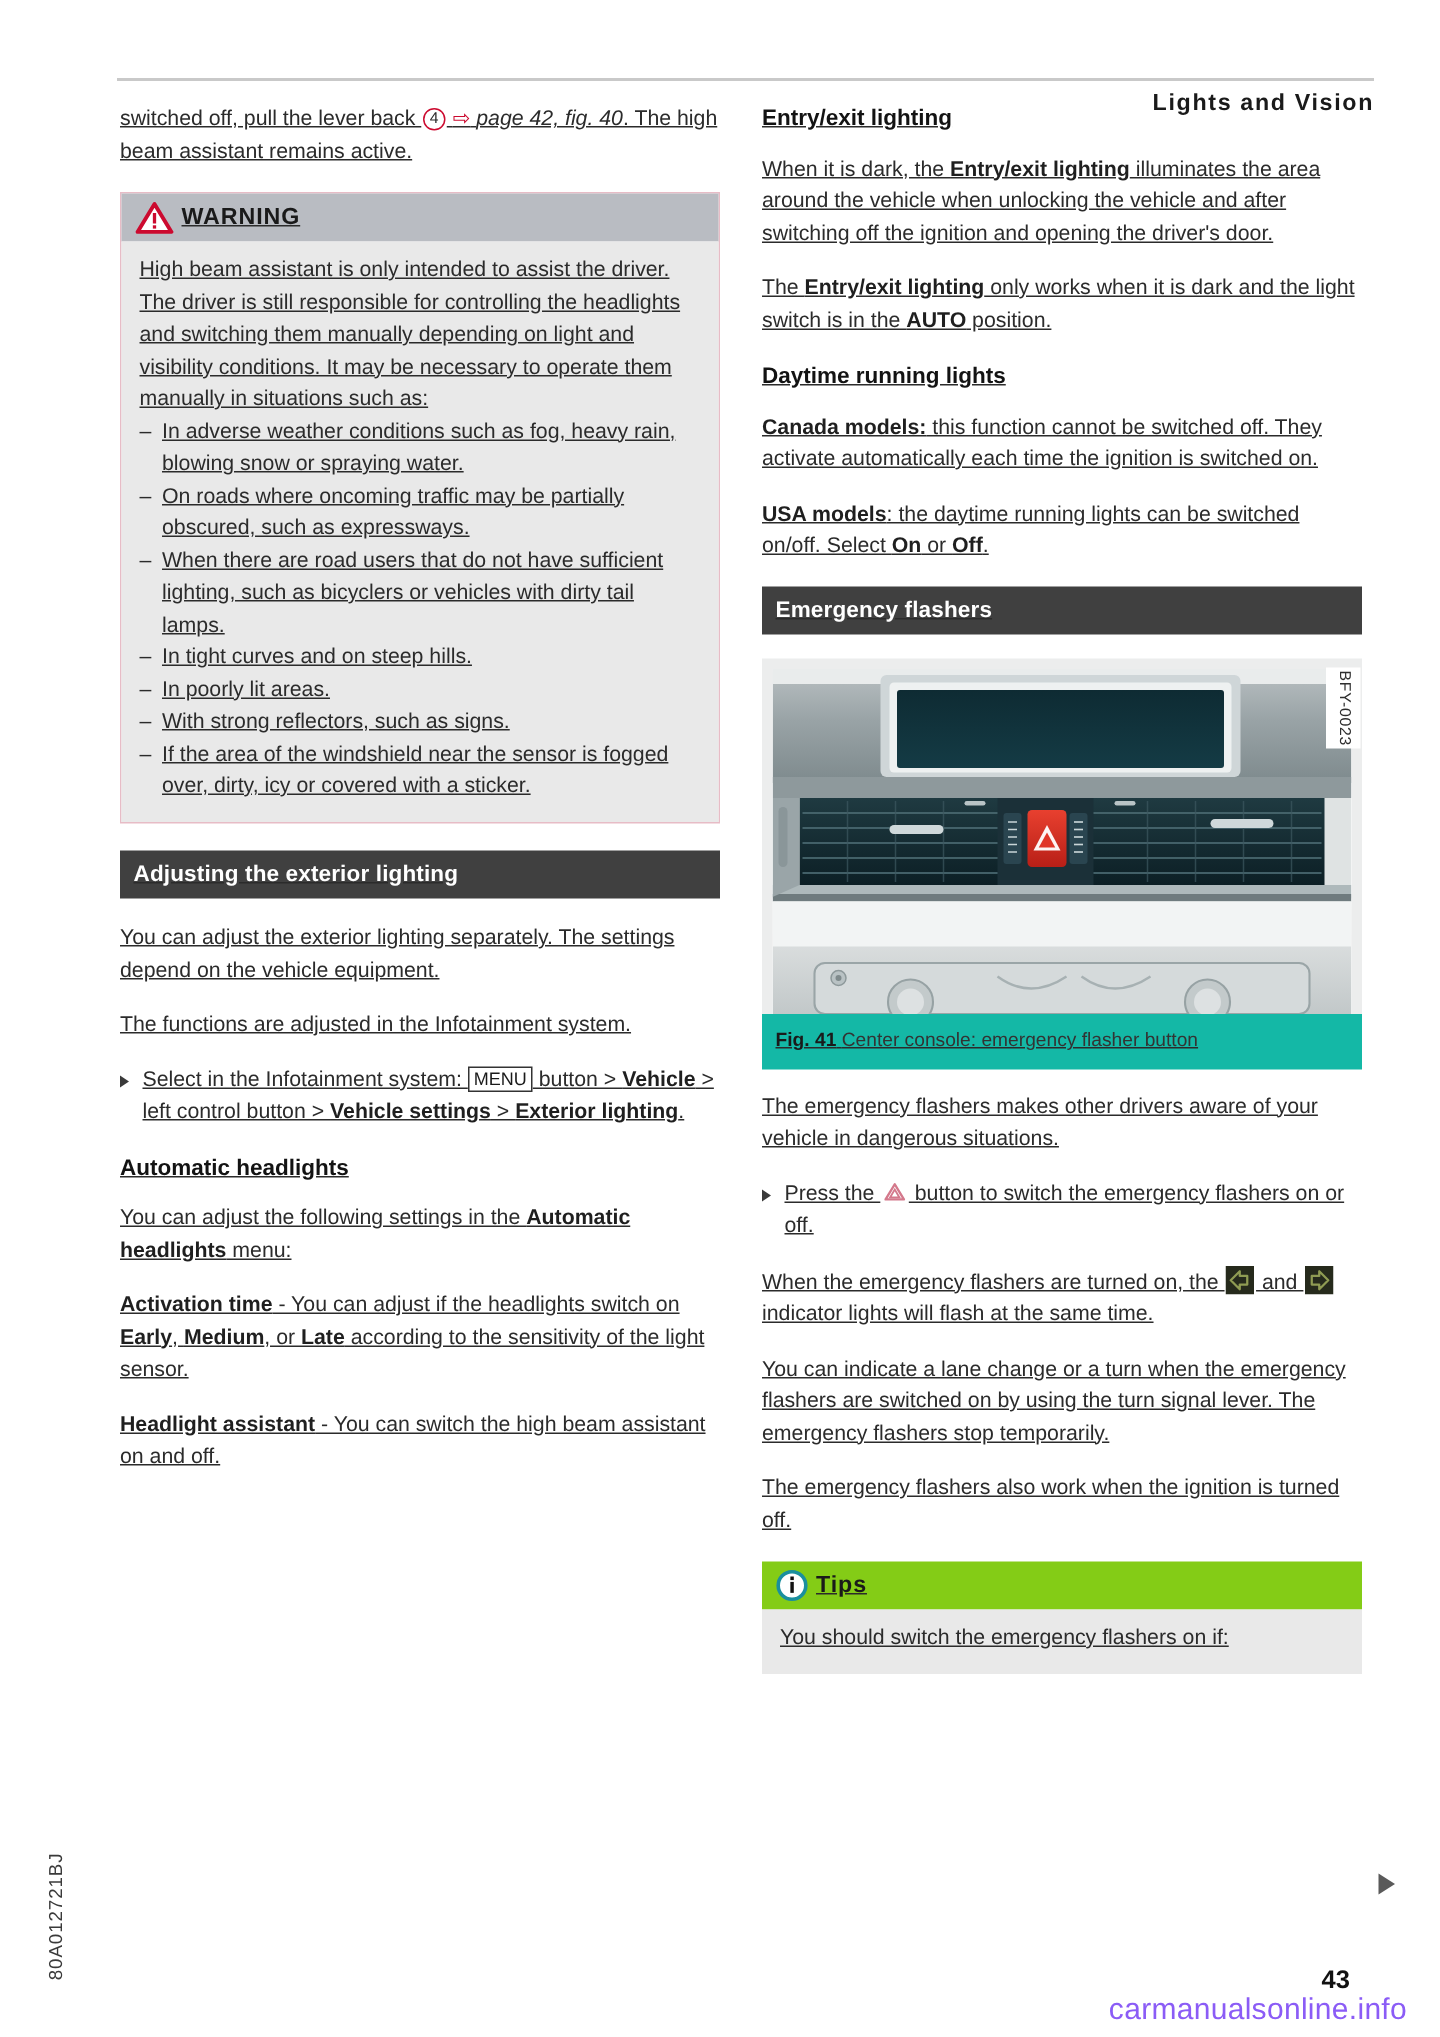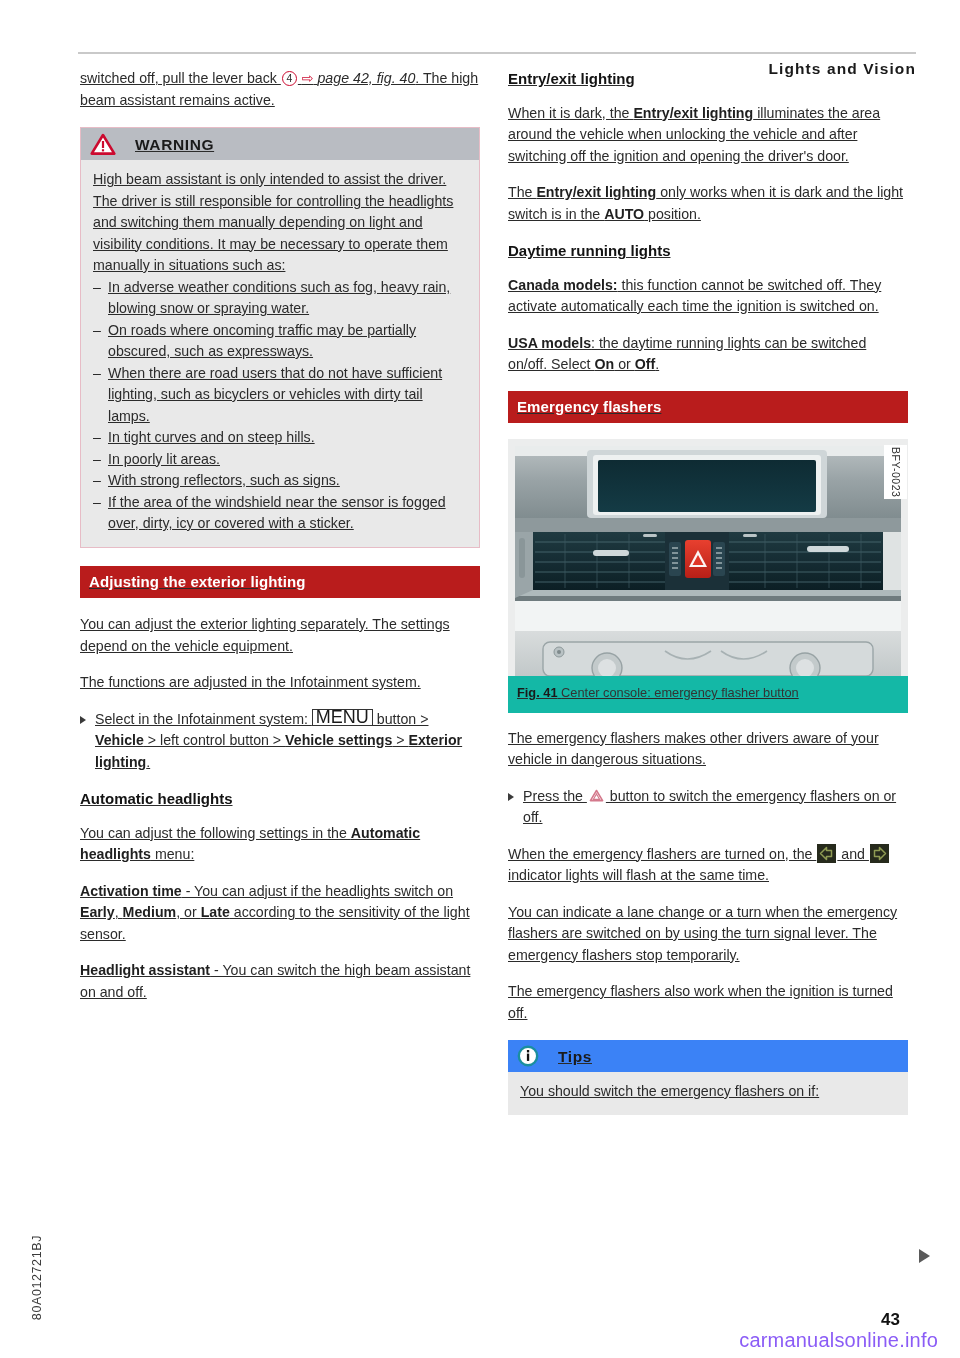--- a/index.html
+++ b/index.html
@@ -44,21 +44,21 @@
   }
   .col-left  { left: 80px; }
   .col-right { left: 508px; }
 
   p { margin: 0 0 15px 0; }
   b, strong { font-weight: bold; color: #1f1f1f; }
   i, em { font-style: italic; }
 
   
   .red-bar {
-    background: #b91c1c;
+    background: #404040;
     color: #ffffff;
     font-weight: bold;
     font-size: 15px;
     padding: 5px 9px 6px 9px;
     margin: 6px 0 16px 0;
     letter-spacing: .1px;
   }
 
   
   .subhead {
@@ -68,31 +68,31 @@
     margin: 4px 0 13px 0;
   }
   .subhead-tight { margin-top: 0; }
 
   
   .notebox { margin: 16px 0 18px 0; }
   .notebox.warning { border: 1px solid #e7bcc6; }
   .notebox-head {
     background: #b9bcc2;
     display: flex;
-    align-items: flex-end;
-    gap: 19px;
+    align-items: flex-start;
+    gap: 5px;
     padding: 5px 10px 5px 9px;
   }
   .notebox-head .label {
     font-weight: bold;
     font-size: 15.5px;
     letter-spacing: .6px;
     color: #1a1a1a;
   }
-  .notebox.tips .notebox-head { background: #3b82f6; }
+  .notebox.tips .notebox-head { background: #84cc16; }
   .notebox-body {
     background: #e9e9e9;
     padding: 9px 12px 12px 12px;
     font-size: 14.2px;
     line-height: 21.5px;
   }
   .notebox-body p { margin: 0; }
   .notebox-body ul { list-style: none; margin: 0; padding: 0; }
   .notebox-body li {
     position: relative;
@@ -130,21 +130,21 @@
     font-size: 10.5px;
     color: #2b2b2b;
     vertical-align: 1px;
     margin: 0 1px;
   }
   .ref-arrow { color: #cc0a2f; font-size: 14px; }
   .key-box {
     display: inline-block;
     border: 1px solid #333;
     padding: 0px 3px;
-    font-size: 18px;
+    font-size: 12px;
     line-height: 15px;
     vertical-align: 1px;
     color: #1a1a1a;
   }
   .inline-tri { display:inline-block; width:15px; height:13px; vertical-align:-1px; margin:0 2px; }
   .ind-icon {
     display: inline-block;
     width: 19px; height: 19px;
     vertical-align: -4px;
     margin: 0 1px;

